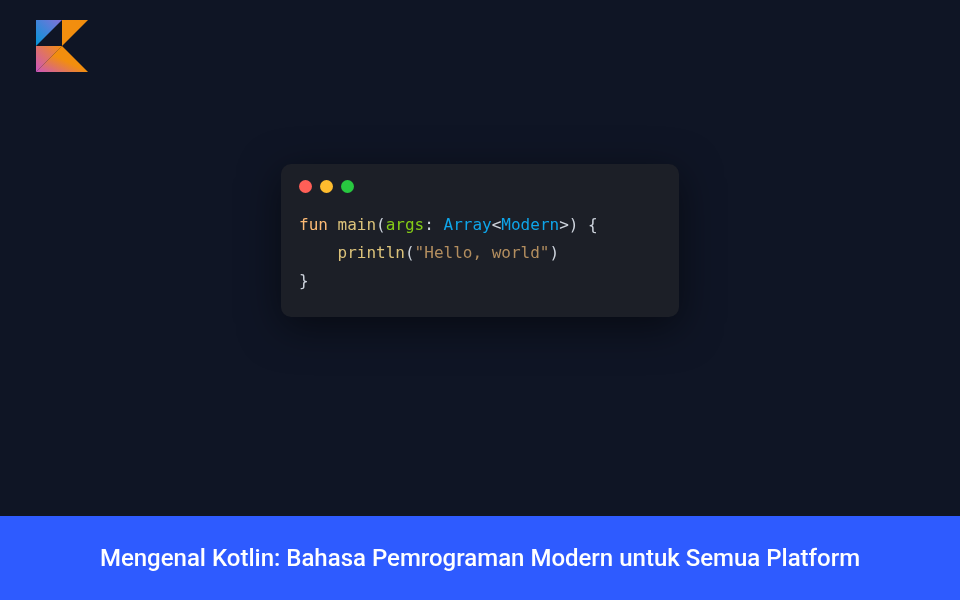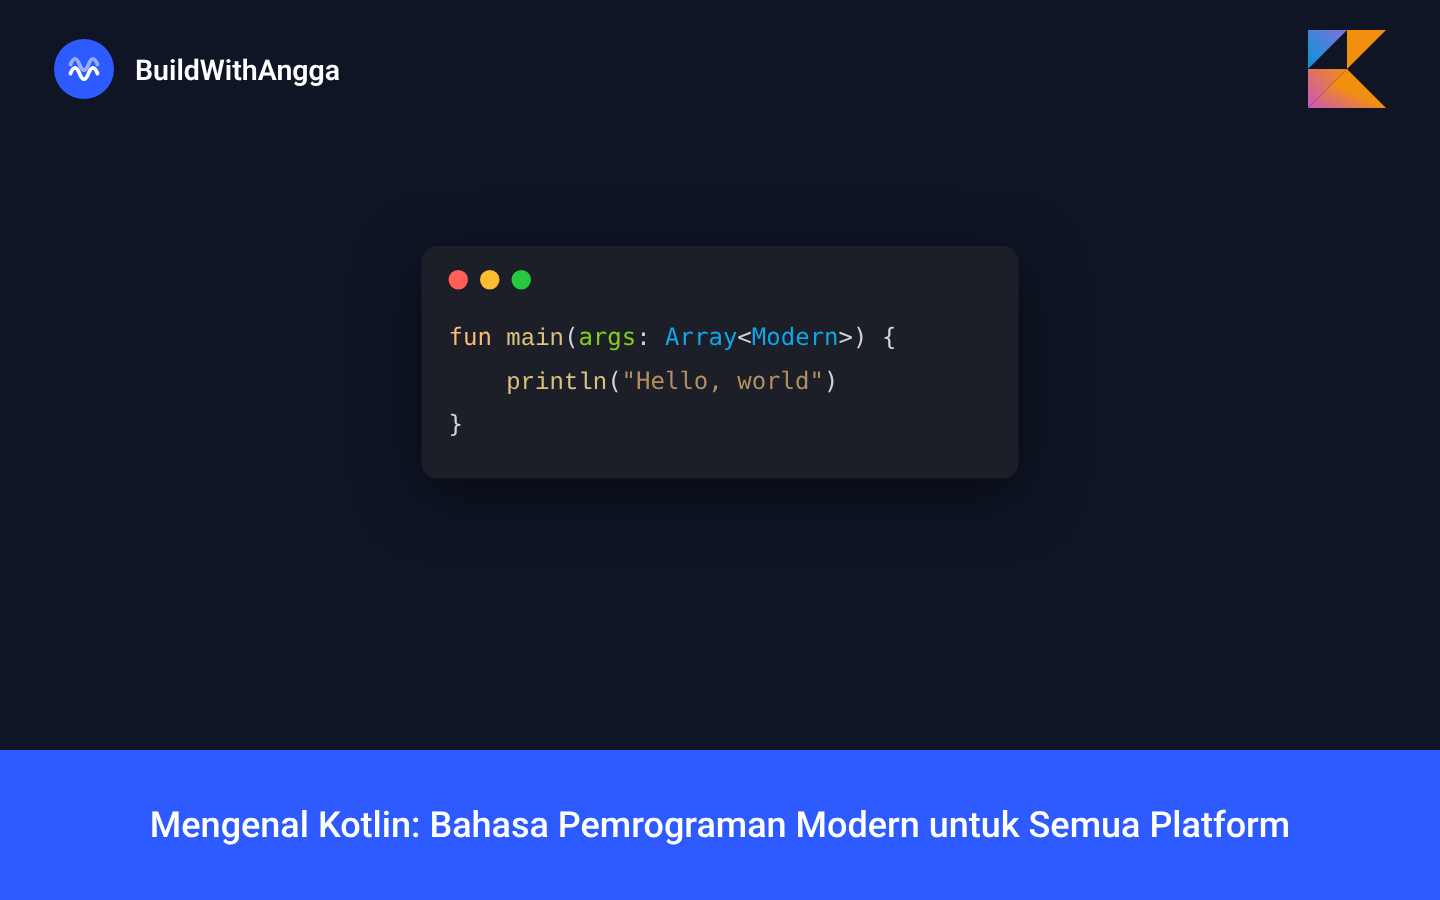--- a/index.html
+++ b/index.html
@@ -67,56 +67,47 @@
   .dot.yellow { background: #febc2e; }
   .dot.green { background: #28c840; }
   .code {
     font-family: "SF Mono", Menlo, Consolas, monospace;
     font-size: 16px;
     line-height: 1.75;
     color: #cdd3dc;
     white-space: pre;
   }
   .tok-keyword { color: #fdba74; }
-  .tok-func    { color: #dbc27a; font-family: Liberation Mono, monospace; }
+  .tok-func    { color: #dbc27a; }
   .tok-param   { color: #84cc16; }
   .tok-type    { color: #0ea5e9; }
   .tok-op      { color: #cdd3dc; }
   .tok-punc    { color: #cdd3dc; }
   .tok-string  { color: #b38e5f; }
   .footer {
     position: absolute;
     bottom: 0; left: 0; right: 0;
-    height: 100px;
+    height: 84px;
     background: #2e5bff;
     display: flex;
     align-items: center;
     justify-content: center;
     padding: 0 20px;
   }
   .footer-title {
     color: #fff;
     font-size: 24px;
     font-weight: 500;
     text-align: center;
   }
 </style>
 </head>
 <body>
 
 <div class="header">
-  <div class="brand">
-    <div class="brand-logo">
-      <svg width="24" height="24" viewBox="0 0 24 24" fill="none">
-        <path d="M3 15 C5 10, 7 10, 9 15 C11 20, 13 20, 15 15 C17 10, 19 10, 21 15" stroke="#fff" stroke-width="2.5" stroke-linecap="round" fill="none"></path>
-        <path d="M3 9 C5 4, 7 4, 9 9 C11 14, 13 14, 15 9 C17 4, 19 4, 21 9" stroke="#fff" stroke-width="2.5" stroke-linecap="round" fill="none" opacity="0.5"></path>
-      </svg>
-    </div>
-    <div class="brand-name">BuildWithAngga</div>
-  </div>
   <div class="kotlin-logo">
     <svg width="52" height="52" viewBox="0 0 52 52">
       <defs>
         <linearGradient id="kg1" x1="0%" y1="100%" x2="100%" y2="0%">
           <stop offset="0%" stop-color="#0296D8"></stop>
           <stop offset="100%" stop-color="#8371D9"></stop>
         </linearGradient>
         <linearGradient id="kg2" x1="0%" y1="100%" x2="100%" y2="0%">
           <stop offset="0%" stop-color="#CB55C0"></stop>
           <stop offset="50%" stop-color="#F28E0E"></stop>

